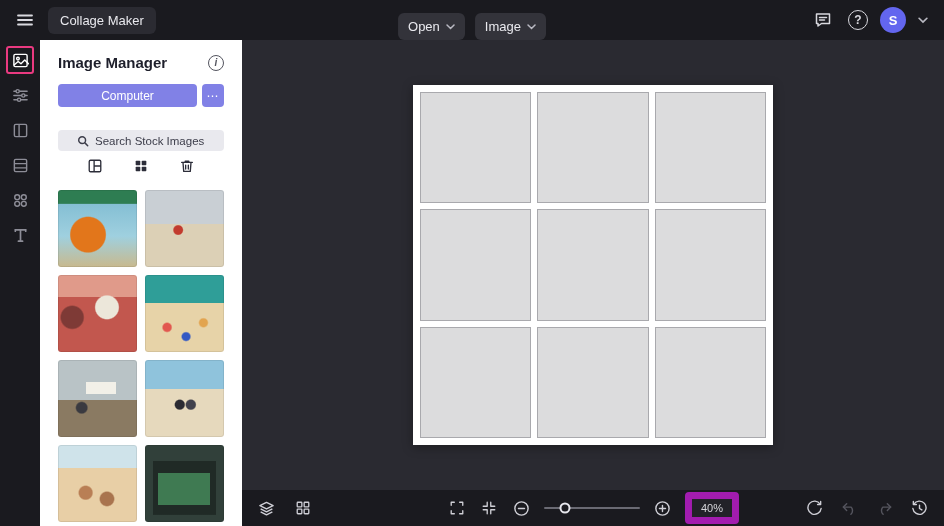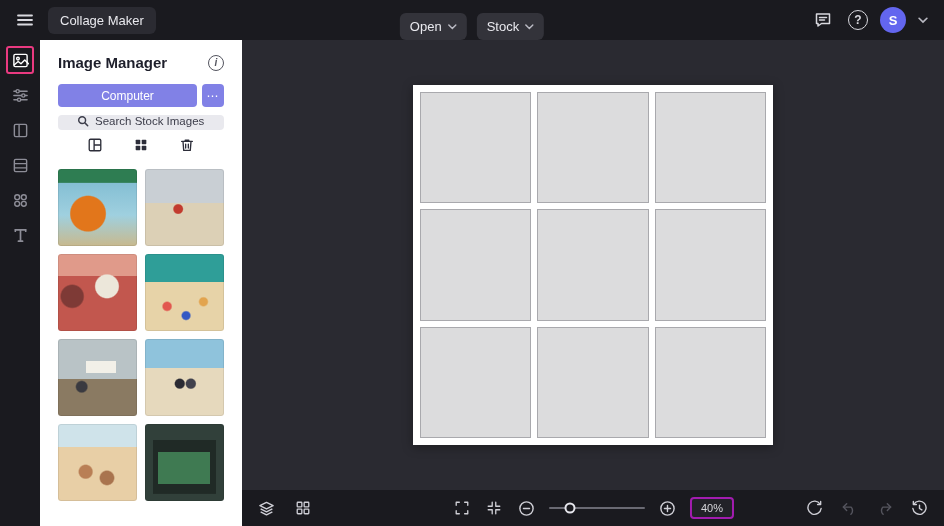--- a/index.html
+++ b/index.html
@@ -79,34 +79,34 @@
   }
   .panel-header { display: flex; align-items: center; justify-content: space-between; margin-bottom: 13px; }
   .panel-title { font-size: 15px; font-weight: bold; color: #1e1f2b; }
   .info-circle {
     width: 16px; height: 16px; border-radius: 50%;
     border: 1.4px solid #54555f; color: #54555f;
     font-size: 10px; font-style: italic; font-weight: bold;
     display: inline-flex; align-items: center; justify-content: center;
     background: transparent; cursor: pointer;
   }
-  .source-row { display: flex; gap: 5px; margin-bottom: 8px; }
+  .source-row { display: flex; gap: 5px; margin-bottom: 23px; }
   .computer-btn {
     flex: 1; height: 23px; background: #8181e6; color: #ffffff;
     border: none; border-radius: 4px; font-size: 12px; cursor: pointer;
     font-family: "Liberation Sans", sans-serif;
   }
   .more-btn {
     width: 22px; height: 23px; background: #8181e6; color: #ffffff;
     border: none; border-radius: 4px; font-size: 12px; cursor: pointer;
     line-height: 1; letter-spacing: 1px;
   }
   .search-box {
-    height: 15px; background: #e9e9ee; border-radius: 4px;
-    display: flex; align-items: flex-start; justify-content: center; gap: 6px;
+    height: 21px; background: #e9e9ee; border-radius: 4px;
+    display: flex; align-items: center; justify-content: center; gap: 6px;
     margin-bottom: 5px; cursor: text;
   }
   .search-box input {
     border: none; background: transparent; outline: none;
     font-size: 11.5px; color: #3c3d4a; width: 110px;
     font-family: "Liberation Sans", sans-serif;
   }
   .search-box input::placeholder { color: #3c3d4a; opacity: 1; }
   .search-icon { color: #3c3d4a; display: inline-flex; }
   .tools-row {
@@ -196,21 +196,21 @@
   }
   .bb-btn.disabled { color: #55555e; }
   .zoom-slider { display: flex; align-items: center; width: 96px; cursor: pointer; position: relative; }
   .zoom-track { height: 2px; background: #6a6a73; width: 100%; border-radius: 1px; }
   .zoom-knob {
     position: absolute; left: 22%; top: 50%; transform: translate(-50%,-50%);
     width: 11px; height: 11px; border-radius: 50%;
     border: 2px solid #e6e6ec; background: #1a1a1f;
   }
   .zoom-value {
-    background: #222228; border: 2px solid #a21caf; border-radius: 4px;
+    background: #222228; border: 7px solid #a21caf; border-radius: 4px;
     color: #d5d5da; font-size: 11px; padding: 3px 9px; cursor: pointer;
     font-family: "Liberation Sans", sans-serif;
   }
   svg { display: block; }
 </style>
 </head>
 <body>
 
 <div class="app">
 
@@ -229,21 +229,21 @@
     <div class="topbar-center">
       <button class="dark-btn">
         <span>Open</span>
         <span class="chev">
           <svg width="9" height="6" viewBox="0 0 9 6" fill="none" stroke="currentColor" stroke-width="1.5" stroke-linecap="round">
               <path d="M1 1l3.5 3.5L8 1"></path>
             </svg>
         </span>
       </button>
       <button class="dark-btn">
-        <span>Stock</span>
+        <span>Image</span>
         <span class="chev">
           <svg width="9" height="6" viewBox="0 0 9 6" fill="none" stroke="currentColor" stroke-width="1.5" stroke-linecap="round">
               <path d="M1 1l3.5 3.5L8 1"></path>
             </svg>
         </span>
       </button>
     </div>
 
     <div class="topbar-right">
       <button class="icon-btn">

